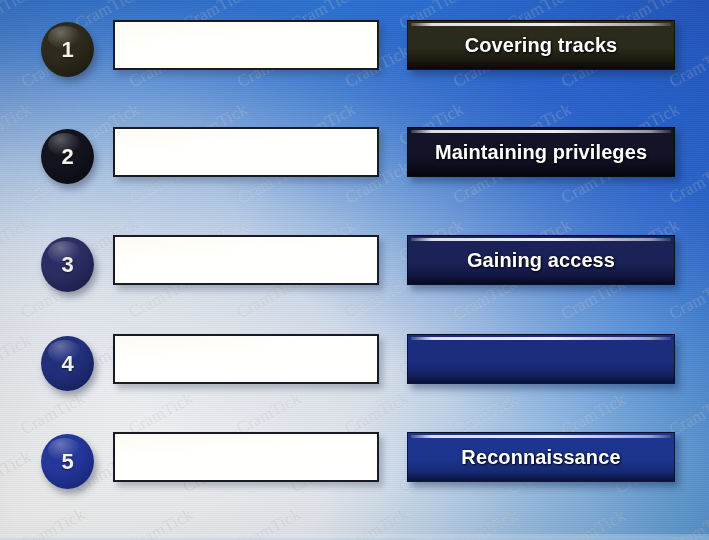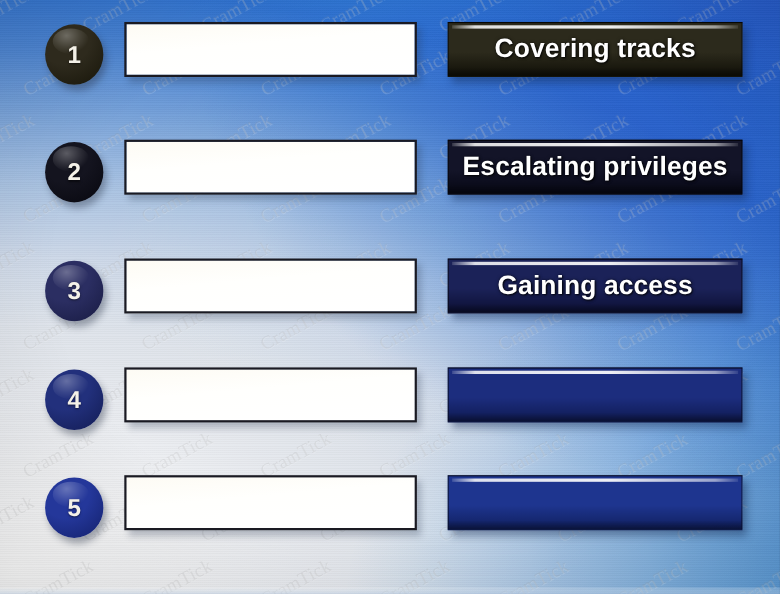--- a/index.html
+++ b/index.html
@@ -173,21 +173,21 @@
   .label-box .bottom-shade {
     position: absolute;
     left: 0; right: 0; bottom: 0;
     height: 8px;
     background: linear-gradient(180deg, rgba(0,0,0,0.0) 0%, rgba(0,0,0,0.38) 100%);
     pointer-events: none;
   }
   .label-text {
     position: relative;
     color: #ffffff;
-    font-size: 24px;
+    font-size: 20px;
     font-weight: 700;
     letter-spacing: 0.1px;
     text-shadow: 1px 1px 2px rgba(0,0,0,0.85), 0 0 3px rgba(0,0,0,0.5);
     font-family: "Liberation Sans", sans-serif;
     white-space: nowrap;
   }
 
   
   .screen-edge {
     position: absolute;
@@ -297,21 +297,21 @@
       </div>
       <div class="row" style="top: 125px;">
         <div class="badge" style="background: radial-gradient(circle at 34% 26%, rgb(20, 20, 31) 0%, rgb(20, 20, 31) 42%, rgb(7, 7, 14) 100%);">
           <span class="gloss"></span>
           <span class="badge-num">2</span>
         </div>
         <div class="blank-box"></div>
         <div class="label-box" style="background: linear-gradient(rgb(19, 20, 40) 0%, rgb(19, 20, 40) 55%, rgb(6, 7, 19) 100%);">
           <span class="top-highlight"></span>
           <span class="bottom-shade"></span>
-          <span class="label-text">Escalating privileges</span>
+          <span class="label-text">Maintaining privileges</span>
         </div>
       </div>
       <div class="row" style="top: 233px;">
         <div class="badge" style="background: radial-gradient(circle at 34% 26%, rgb(43, 46, 98) 0%, rgb(43, 46, 98) 42%, rgb(23, 26, 65) 100%);">
           <span class="gloss"></span>
           <span class="badge-num">3</span>
         </div>
         <div class="blank-box"></div>
         <div class="label-box" style="background: linear-gradient(rgb(27, 34, 88) 0%, rgb(27, 34, 88) 55%, rgb(12, 15, 51) 100%); text-align: center;">
           <span class="top-highlight"></span>
@@ -332,18 +332,19 @@
       </div>
       <div class="row" style="top: 430px;">
         <div class="badge" style="background: radial-gradient(circle at 34% 26%, rgb(36, 55, 154) 0%, rgb(36, 55, 154) 42%, rgb(19, 32, 107) 100%);">
           <span class="gloss"></span>
           <span class="badge-num">5</span>
         </div>
         <div class="blank-box"></div>
         <div class="label-box" style="background: linear-gradient(rgb(30, 53, 143) 0%, rgb(30, 53, 143) 55%, rgb(16, 31, 94) 100%);">
           <span class="top-highlight"></span>
           <span class="bottom-shade"></span>
+          <span class="label-text">Reconnaissance</span>
         </div>
       </div>
     </div>
 
   <div class="screen-edge"></div>
 </div>
 
 </body></html>

